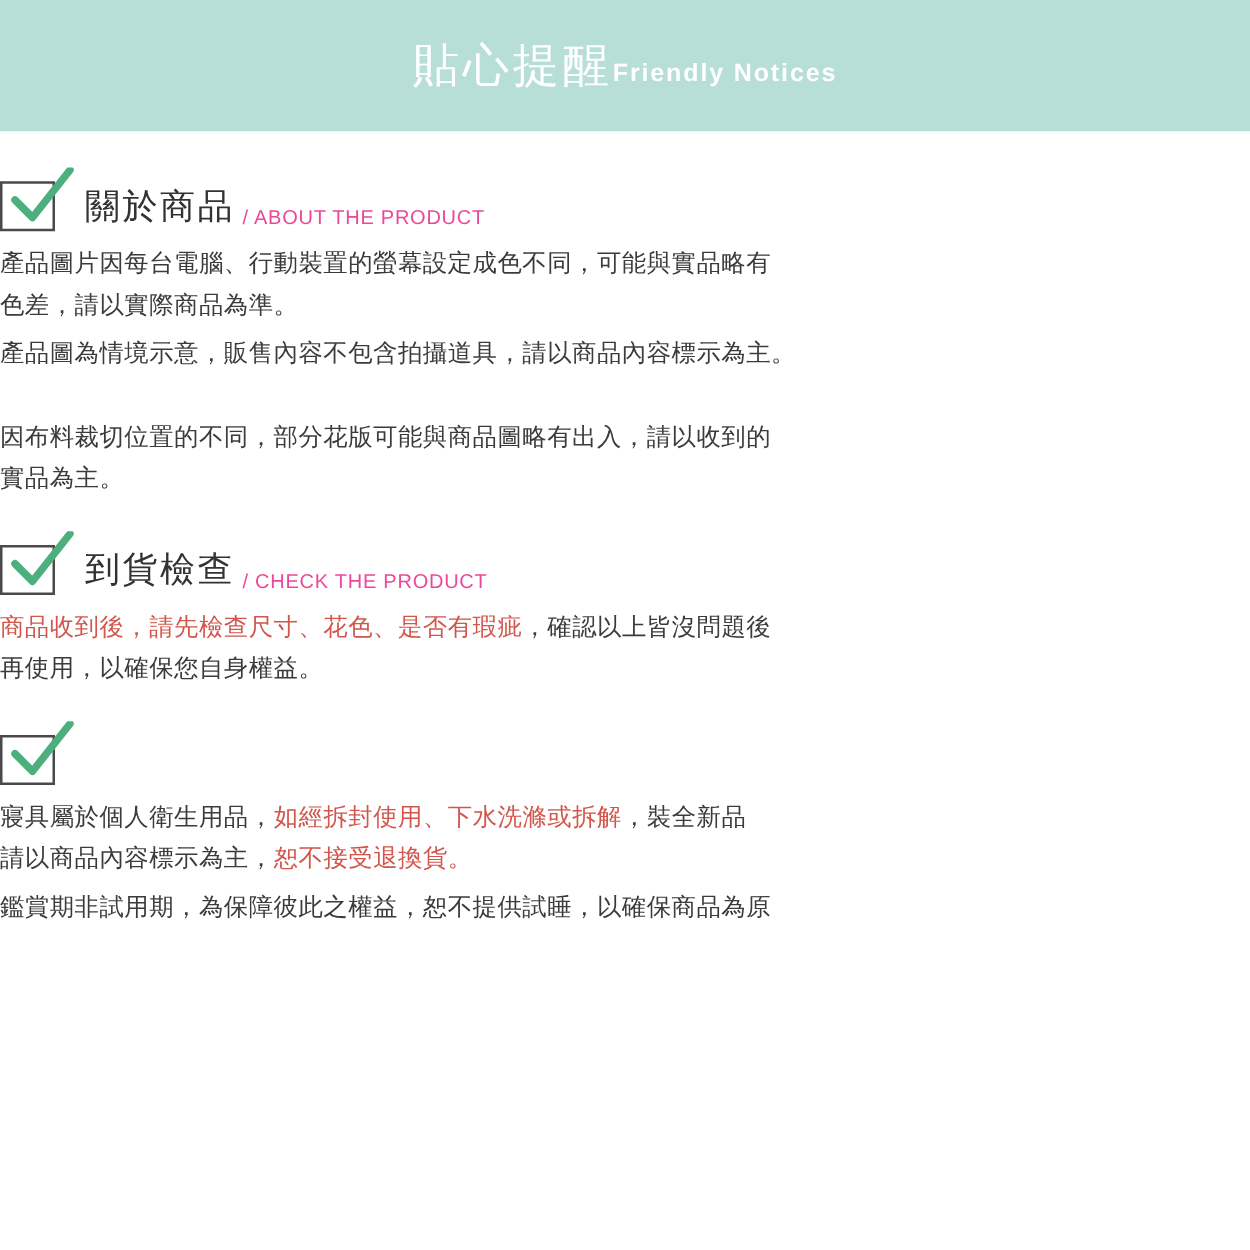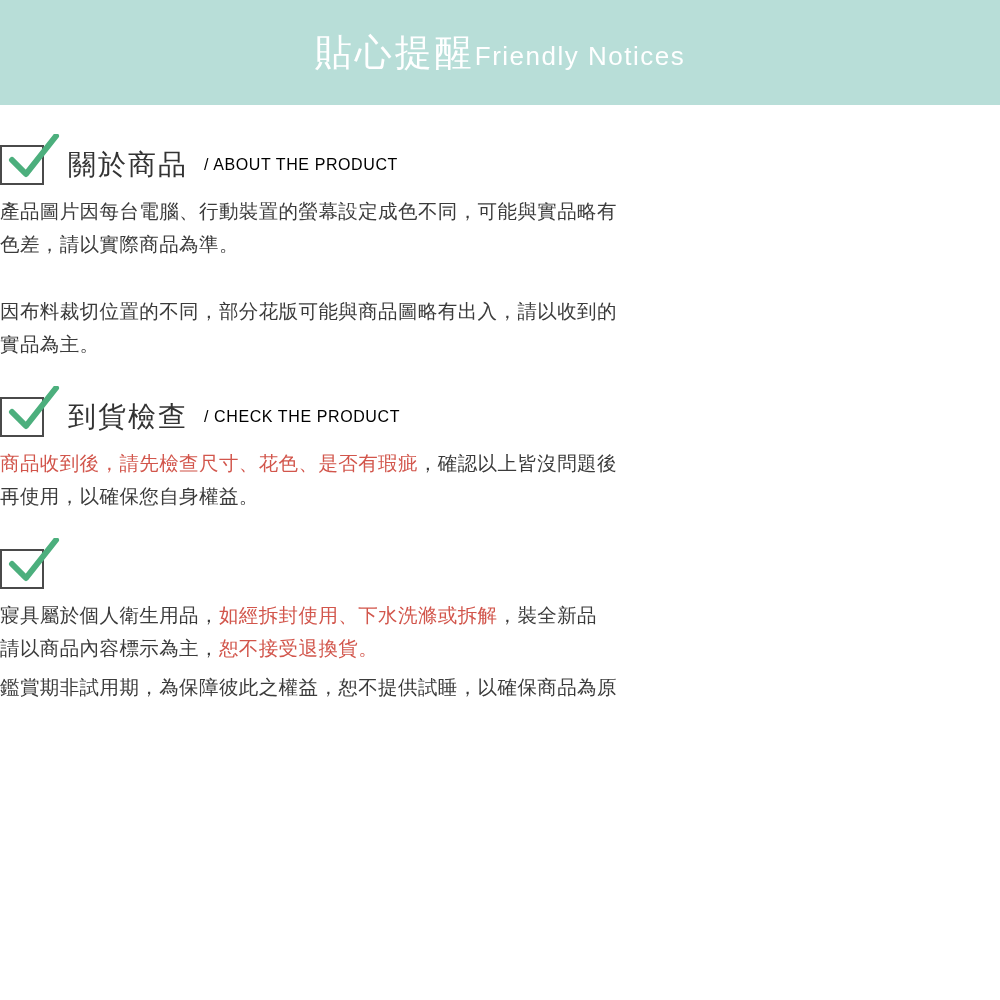--- a/index.html
+++ b/index.html
@@ -36,25 +36,25 @@
     justify-content: center;
     white-space: nowrap;
   }
   .banner-title .zh {
     font-size: 37px;
     letter-spacing: 3px;
     color: #ffffff;
     font-weight: normal;
   }
   .banner-title .en {
-    font-size: 26px;
+    font-size: 20px;
     letter-spacing: 1.5px;
     color: #ffffff;
     margin-left: 0;
-    font-weight: normal;
+    font-weight: bold;
   }
   
   .content {
     padding: 38px 0 0 0;
   }
   .section {
     position: relative;
     margin-bottom: 18px;
   }
   .section-head {
@@ -82,33 +82,33 @@
   .check-mark {
     position: absolute;
     left: 6px;
     top: -9px;
     width: 56px;
     height: 52px;
     pointer-events: none;
   }
   .head-texts {
     display: flex;
-    align-items: center;
+    align-items: flex-end;
     margin-left: 8px;
   }
   .head-zh {
     font-size: 28px;
     letter-spacing: 2px;
     color: #333333;
   }
   .head-en {
     font-size: 16px;
     letter-spacing: 0.6px;
-    color: #000000;
-    margin-left: 16px;
+    color: #ec4899;
+    margin-left: 6px;
   }
   .bullets {
     padding-right: 30px;
   }
   .bullet {
     position: relative;
     font-size: 19.5px;
     line-height: 33px;
     color: #3b3b3b;
     margin-bottom: 6px;
@@ -158,20 +158,23 @@
         <div class="head-texts">
           <span class="head-zh">關於商品</span>
           <span class="head-en">/ ABOUT THE PRODUCT</span>
         </div>
       </div>
       <div class="bullets">
         <div class="bullet">
           <span class="bullet-inner">產品圖片因每台電腦、行動裝置的螢幕設定成色不同，可能與實品略有</span>
           <span class="indent2">色差，請以實際商品為準。</span>
         </div>
+        <div class="bullet">
+          <span class="bullet-inner">產品圖為情境示意，販售內容不包含拍攝道具，請以商品內容標示為主。</span>
+        </div>
       </div>
     </div>
 
     <div class="section" style="margin-bottom:34px;">
       <div class="bullets">
         <div class="bullet">
           <span class="bullet-inner">因布料裁切位置的不同，部分花版可能與商品圖略有出入，請以收到的</span>
           <span class="indent2">實品為主。</span>
         </div>
       </div>

